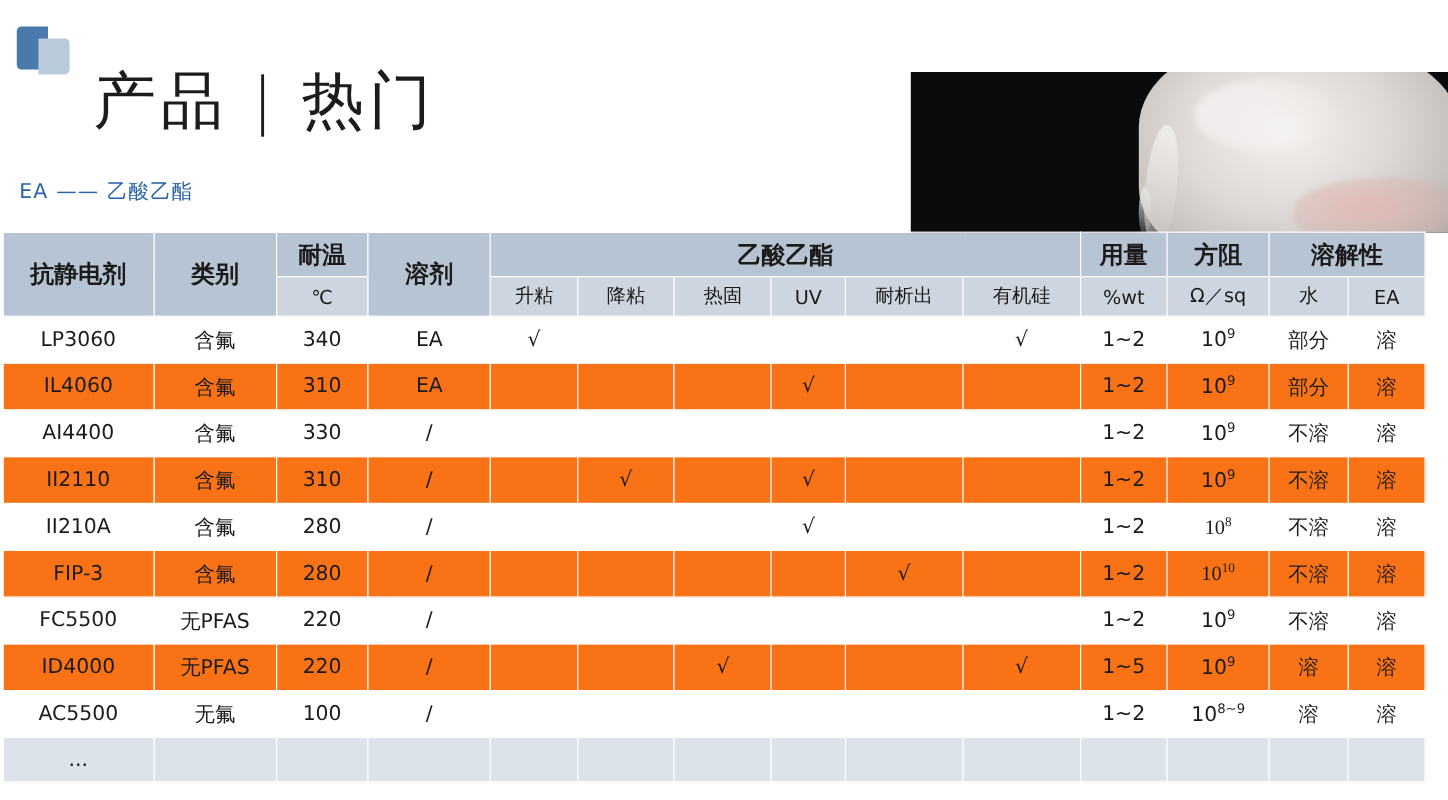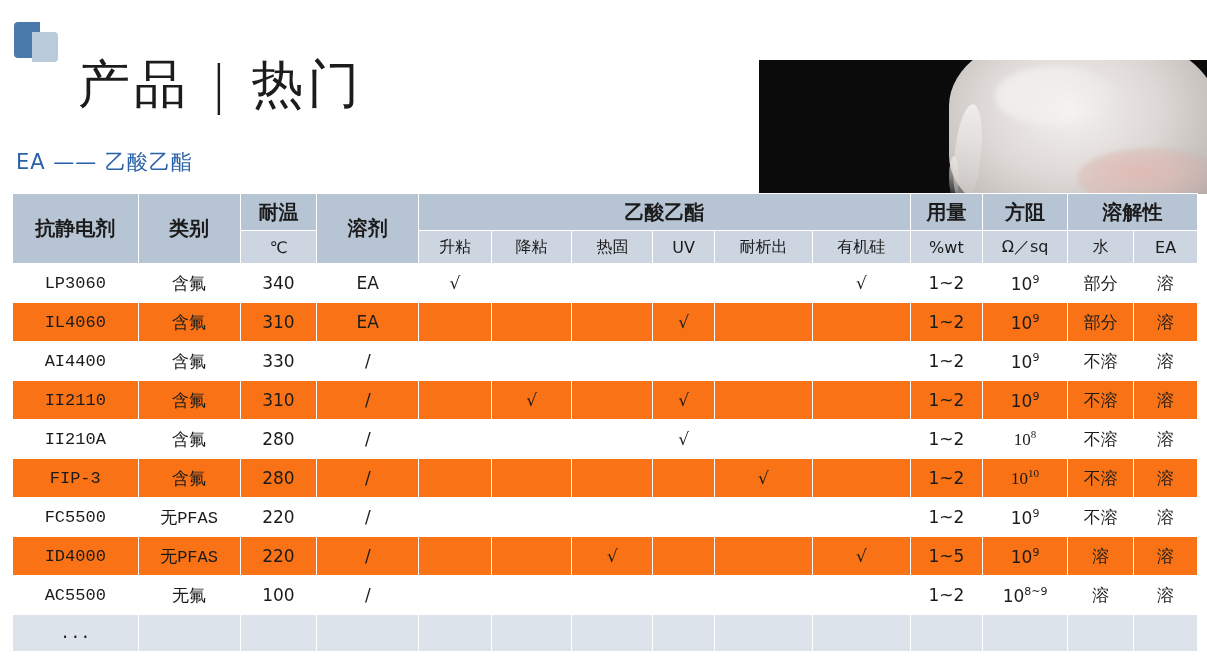--- a/index.html
+++ b/index.html
@@ -101,29 +101,29 @@
     left: 318px; top: 88px;
     width: 150px; height: 60px;
     background: radial-gradient(ellipse at 40% 40%, rgba(226,183,176,0.85), rgba(170,130,126,0.1) 72%);
     border-radius: 50%;
     filter: blur(2px);
   }
   
   .subtitle {
     position: absolute;
     left: 16px; top: 148px;
-    font-size: 21px;
+    font-size: 17px;
     color: #2a62a8;
     letter-spacing: 1px;
     font-family: "DejaVu Sans", "Liberation Sans", sans-serif;
   }
   
   .tbl-wrap {
     position: absolute;
-    left: 12px; top: 193px;
+    left: 2px; top: 193px;
     width: 1186px;
   }
   table.maint {
     border-collapse: collapse;
     width: 1186px;
     table-layout: fixed;
     font-family: "DejaVu Sans", "Liberation Sans", sans-serif;
   }
   table.maint td, table.maint th {
     border: 1px solid #ffffff;
@@ -139,21 +139,21 @@
     font-weight: 600;
   }
   tr.hdr2 td {
     background: #ccd5e0;
     height: 32px;
     font-size: 16px;
   }
   tr.row-a td { background: #ffffff; height: 38px; font-size: 17px; }
   tr.row-b td { background: #f97316; height: 38px; font-size: 17px; }
   tr.row-last td { background: #dde3eb; height: 36px; font-size: 17px; }
-  td.leftcell { text-align: left; padding-left: 14px; font-family: Liberation Mono, monospace; }
+  td.leftcell { text-align: left; padding-left: 14px; }
   .tick { font-size: 19px; }
   .sup { font-size: 11px; vertical-align: super; }
   .bold-pw { font-weight: bold; font-family: Liberation Serif, serif; }
 </style>
 </head>
 <body>
 
 <div class="header">
   <div class="logo">
     <div class="sq1"></div>

